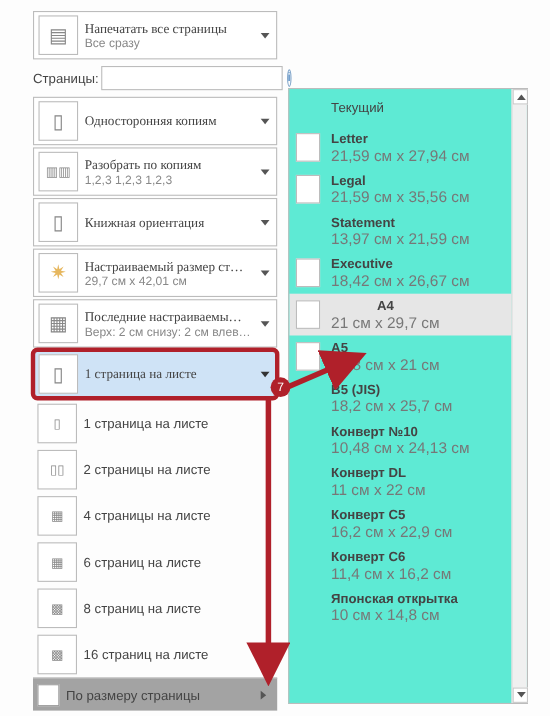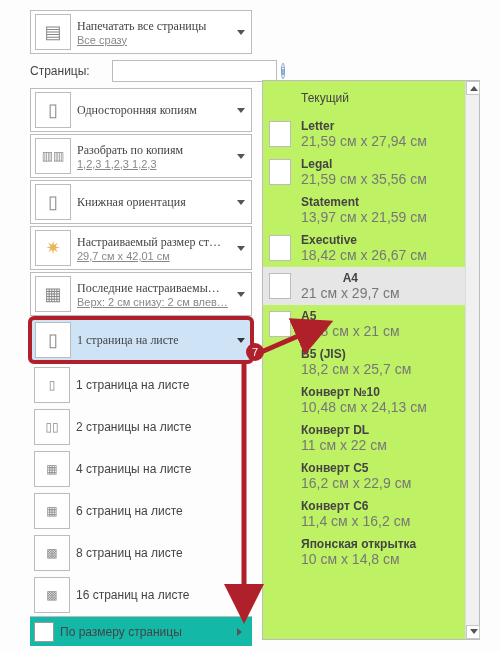--- a/index.html
+++ b/index.html
@@ -1,45 +1,45 @@
 <!DOCTYPE html>
 <html><head>
 <meta charset="utf-8">
 <style>
   * { box-sizing: border-box; margin: 0; padding: 0; font-family: "Segoe UI", Tahoma, sans-serif; }
   html, body { width: 500px; height: 651px; background: #fdfdfd; overflow: hidden; }
 
   .panel { width: 500px; height: 651px; position: relative; display: flex; }
   .left-col { width: 262px; padding-top: 10px; }
-  .right-col { position: absolute; left: 262px; top: 80px; width: 218px; height: 560px; background: #bef264; border: 1px solid #bcbcbc; }
+  .right-col { position: absolute; left: 262px; top: 80px; width: 218px; height: 560px; background: #5eead4; border: 1px solid #bcbcbc; }
 
   
   .dd {
     margin: 0 0 2px 30px;
     width: 222px;
     height: 44px;
     border: 1px solid #bcbcbc;
     background: #fff;
     display: flex;
     align-items: center;
     position: relative;
   }
   .dd .icon {
     width: 36px; height: 36px; margin: 0 6px 0 4px;
     border: 1px solid #bcbcbc; background: #fff;
     display: flex; align-items: center; justify-content: center;
   }
   .dd .texts { flex: 1; overflow: hidden; }
   .dd .title { font-size: 12px; color: #444; white-space: nowrap; overflow: hidden; text-overflow: ellipsis; font-family: Liberation Serif, serif; }
-  .dd .sub   { font-size: 11px; color: #888; white-space: nowrap; overflow: hidden; text-overflow: ellipsis; text-decoration: underline; }
+  .dd .sub   { font-size: 11px; color: #888; white-space: nowrap; overflow: hidden; text-overflow: ellipsis; }
   .dd .chev  { position: absolute; right: 6px; top: 50%; margin-top: -2px; width: 0; height: 0;
                border-left: 4px solid transparent; border-right: 4px solid transparent; border-top: 5px solid #555; }
 
   .pages-row { margin: 6px 0 6px 30px; width: 222px; display: flex; align-items: center; }
-  .pages-label { font-size: 12px; color: #444; margin-right: 22px; }
+  .pages-label { font-size: 12px; color: #444; margin-right: 2px; }
   .pages-input { flex: 1; height: 22px; border: 1px solid #bcbcbc; font-size: 12px; padding: 0 4px; }
   .info-icon { width: 16px; height: 16px; margin-left: 4px; border: 1px solid #7da3c9; border-radius: 50%;
                color: #2a6fb5; font-size: 11px; text-align: center; line-height: 14px; }
 
   
   .dd.sel { background: #cfe3f6; outline: 4px solid #b0202a; outline-offset: -2px; border-radius: 4px; }
   .dd.sel .chev { border-top-color: #333; }
   .annot-badge {
     position: absolute; left: 246px; top: 343px; width: 18px; height: 18px; border-radius: 50%;
     background: #b0202a; color: #fff; font-size: 11px; text-align: center; line-height: 18px; z-index: 50;
@@ -48,21 +48,21 @@
   
   .subitem {
     margin: 0 0 0 30px; width: 222px; height: 42px;
     display: flex; align-items: center;
   }
   .subitem .sicon { width: 36px; height: 36px; margin: 0 6px 0 4px;
     border: 1px solid #bcbcbc; background: #fff; display:flex;align-items:center;justify-content:center;}
   .subitem .slabel { font-size: 12px; color: #444; }
 
   .subitem.footer {
-    background: #14b8a6; border-top: 1px solid #bcbcbc; height: 30px;
+    background: #a3a3a3; border-top: 1px solid #bcbcbc; height: 30px;
   }
   .subitem.footer .sicon { width: 20px; height: 20px; border: 1px solid #999; }
   .subitem.footer .arrow-r {
     margin-left: auto; margin-right: 10px; width:0;height:0;
     border-top:4px solid transparent;border-bottom:4px solid transparent;border-left:5px solid #555;
   }
 
   
   .rc-inner { height: 100%; overflow: hidden; position: relative; }
   .rc-scroll { position: absolute; right: 0; top: 0; width: 14px; height: 100%; background: #f0f0f0; border-left: 1px solid #dcdcdc; }

